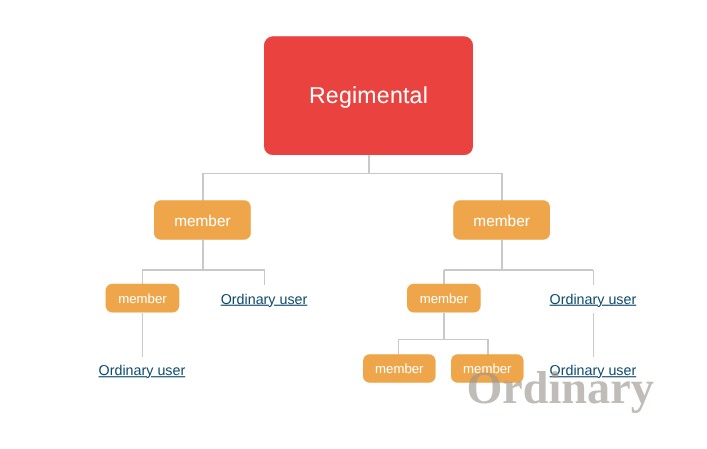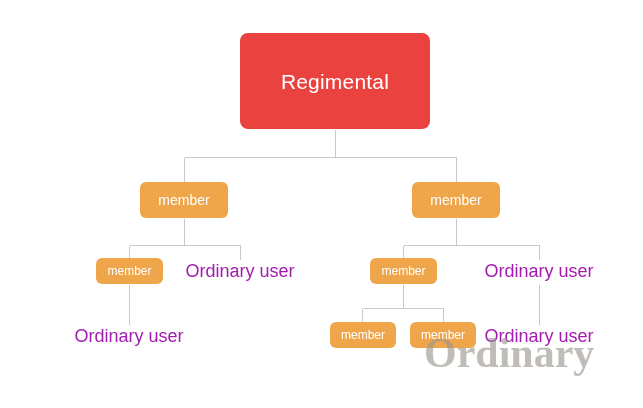--- a/index.html
+++ b/index.html
@@ -55,24 +55,25 @@
 
   .node-member-sm {
     background: #efa64b;
     border-radius: 6px;
     color: #ffffff;
     font-size: 12px;
     font-weight: 400;
   }
 
   .node-text {
-    color: #a21caf;
-    font-size: 18px;
+    color: #0c4a6e;
+    font-size: 13px;
     background: transparent;
     white-space: nowrap;
+    text-decoration: underline;
   }
 
   
   #watermark {
     position: absolute;
     left: 424px;
     top: 332px;
     font-family: "Liberation Serif", serif;
     font-size: 42px;
     line-height: 42px;
@@ -111,21 +112,21 @@
 
       <path d="M403.5,284.5 L403.5,308.5"></path>
       <path d="M362.5,308.5 L443.5,308.5"></path>
       <path d="M362.5,308.5 L362.5,322.5"></path>
       <path d="M443.5,308.5 L443.5,322.5"></path>
 
       <path d="M539.5,284.5 L539.5,324.5"></path>
     </g>
   </svg>
 
-  <div class="node node-root" style="left:240px; top:33px; width:190px; height:96px;">
+  <div class="node node-root" style="left:240px; top:33px; width:190px; height:108px;">
     <span>
       <span>Regimental</span><br>
     </span>
   </div>
 
   <div class="node node-member-lg" style="left:140px; top:182px; width:88px; height:36px;">
     <span>member</span>
   </div>
 
   <div class="node node-member-lg" style="left:412px; top:182px; width:88px; height:36px;">

